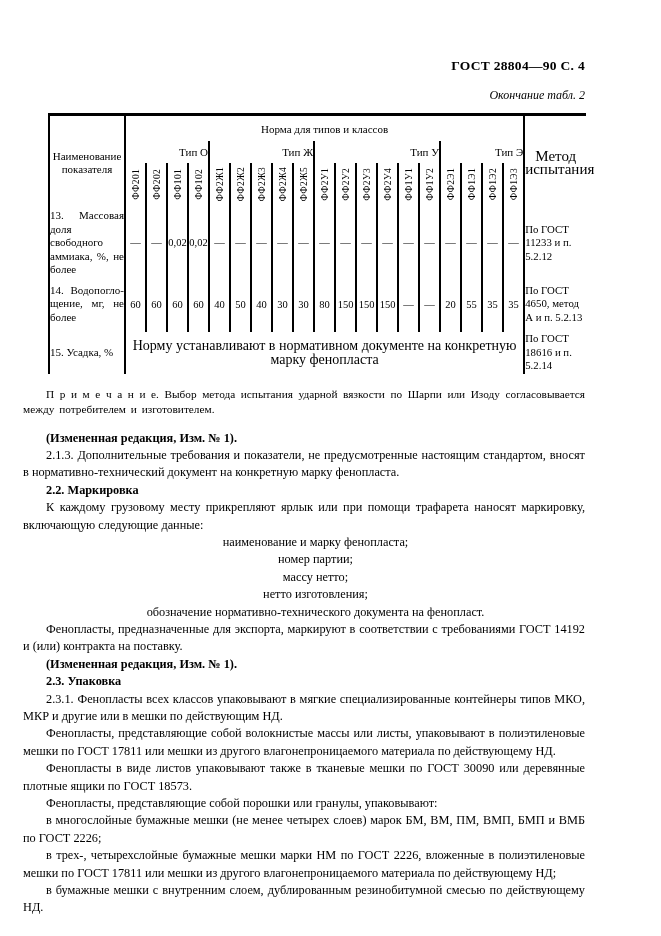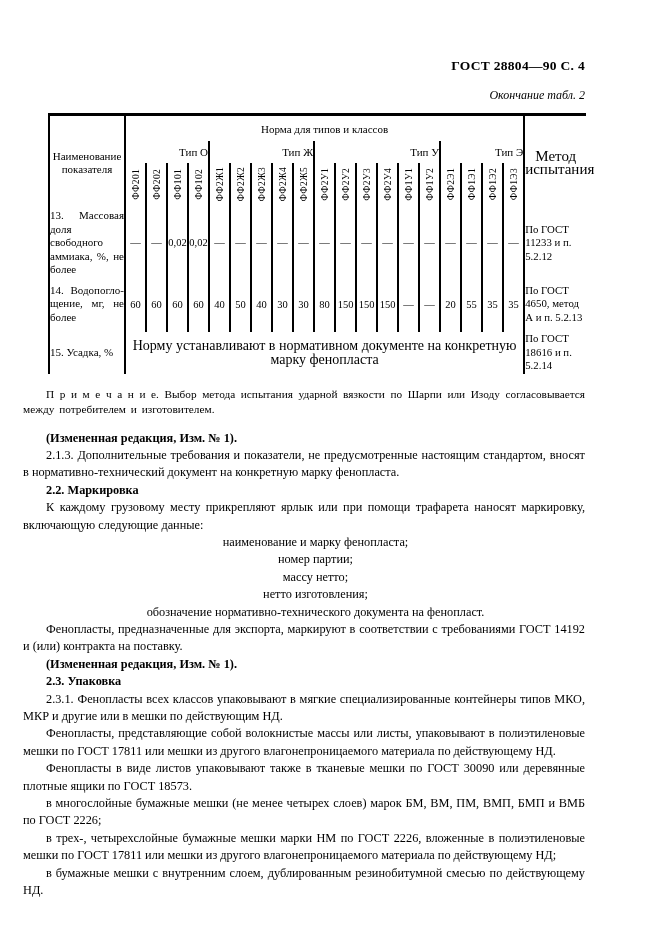--- a/index.html
+++ b/index.html
@@ -215,18 +215,19 @@
     <p class="para list">номер партии;</p>
     <p class="para list">массу нетто;</p>
     <p class="para list">нетто изготовления;</p>
     <p class="para list">обозначение нормативно-технического документа на фенопласт.</p>
     <p class="para">Фенопласты, предназначенные для экспорта, маркируют в соответствии с требованиями ГОСТ 14192 и (или) контракта на поставку.</p>
     <p class="para bold">(Измененная редакция, Изм. № 1).</p>
     <p class="para bold">2.3. Упаковка</p>
     <p class="para">2.3.1. Фенопласты всех классов упаковывают в мягкие специализированные контейнеры типов МКО, МКР и другие или в мешки по действующим НД.</p>
     <p class="para">Фенопласты, представляющие собой волокнистые массы или листы, упаковывают в полиэти­леновые мешки по ГОСТ 17811 или мешки из другого влагонепроницаемого материала по действующему НД.</p>
     <p class="para">Фенопласты в виде листов упаковывают также в тканевые мешки по ГОСТ 30090 или деревянные плотные ящики по ГОСТ 18573.</p>
+    <p class="para">Фенопласты, представляющие собой порошки или гранулы, упаковывают:</p>
     <p class="para">в многослойные бумажные мешки (не менее четырех слоев) марок БМ, ВМ, ПМ, ВМП, БМП и ВМБ по ГОСТ 2226;</p>
     <p class="para">в трех-, четырехслойные бумажные мешки марки НМ по ГОСТ 2226, вложенные в полиэти­леновые мешки по ГОСТ 17811 или мешки из другого влагонепроницаемого материала по действующему НД;</p>
     <p class="para">в бумажные мешки с внутренним слоем, дублированным резинобитумной смесью по действующему НД.</p>
 
   </div>
 </div>
 
 </body></html>

